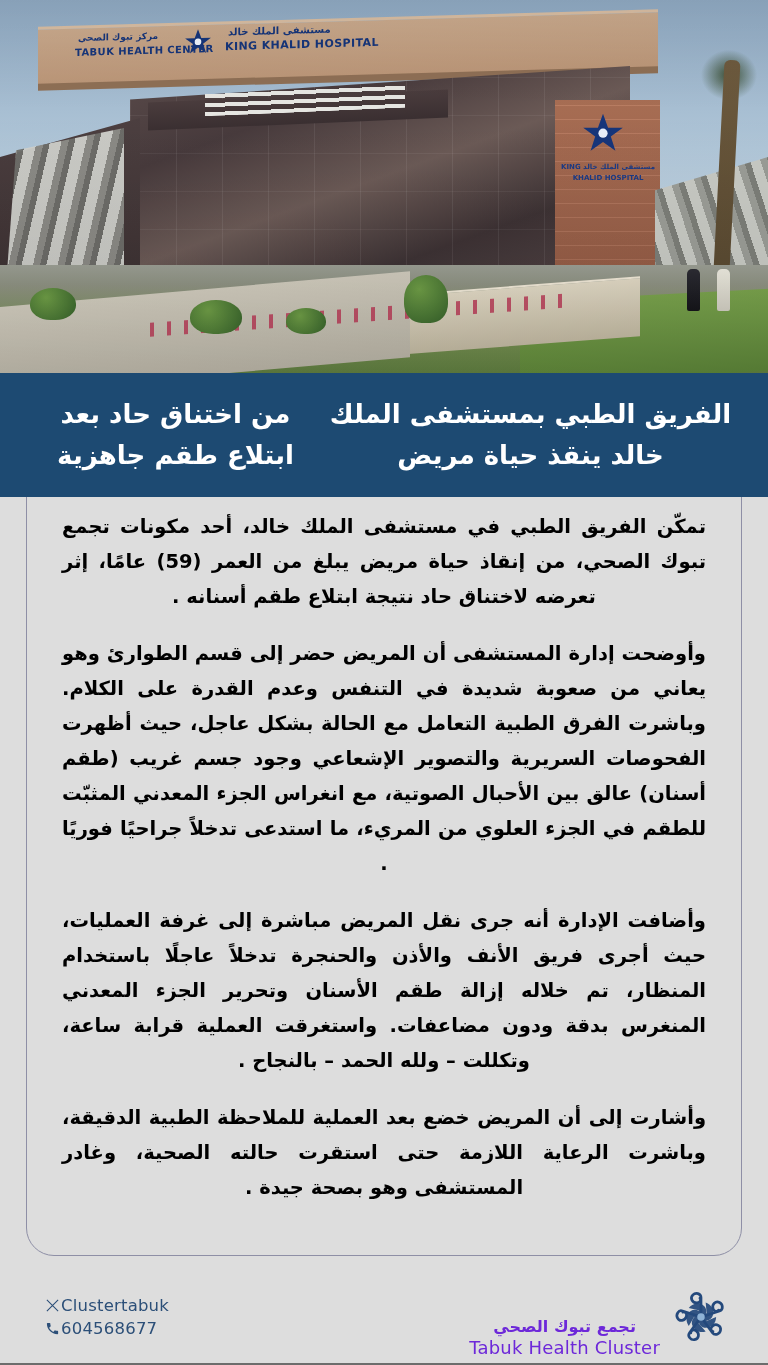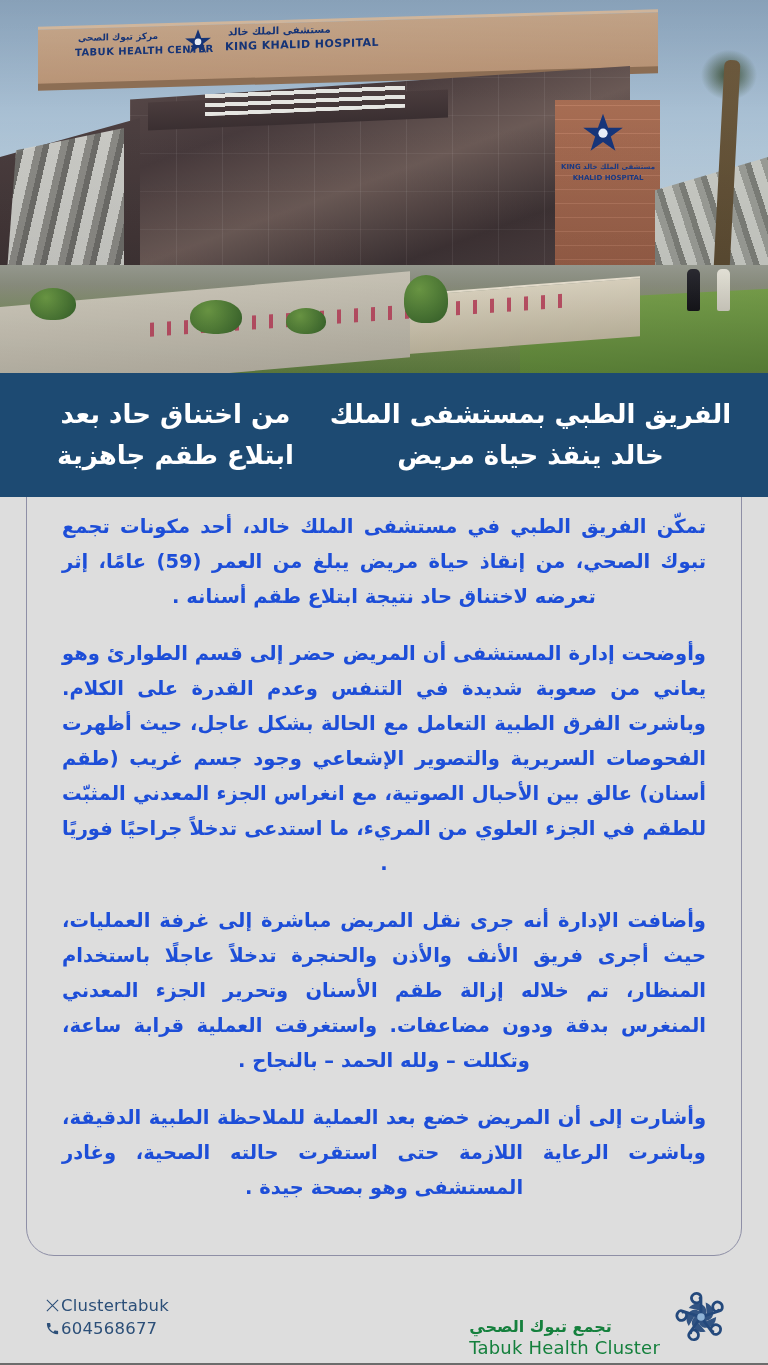--- a/index.html
+++ b/index.html
@@ -215,21 +215,21 @@
     top: 497px;
     width: 716px;
     height: 759px;
     padding: 12px 36px 18px 36px;
     z-index: 2;
     display: flex;
     flex-direction: column;
     justify-content: flex-start;
   }
   .para {
-    color: #1d4ed8;
+    color: #000000;
     font-size: 19.5px;
     line-height: 35px;
     font-weight: 700;
     text-align: justify;
     text-align-last: center;
     margin-bottom: 22px;
   }
   .para:last-child { margin-bottom: 0; }
 
   
@@ -262,22 +262,22 @@
     width: 17px; height: 17px;
     display: inline-flex; align-items: center; justify-content: center;
     color: #2c4f78;
   }
   .brand {
     display: flex;
     align-items: center;
     gap: 14px;
   }
   .brand-text {
-    text-align: left;
-    color: #15803d;
+    text-align: center;
+    color: #6d28d9;
     line-height: 1.25;
     margin-top: 44px;
   }
   .brand-ar {
     font-size: 16px; font-weight: 700; letter-spacing: 1.5px; direction: rtl;
   }
   .brand-en {
     font-size: 18px; font-weight: 400; letter-spacing: .2px;
   }
   .brand-logo { width: 54px; height: 54px; }

